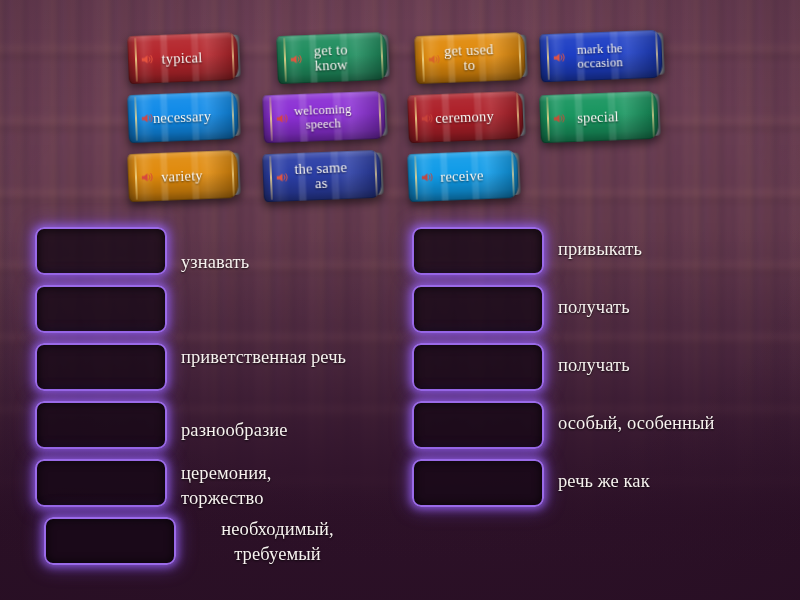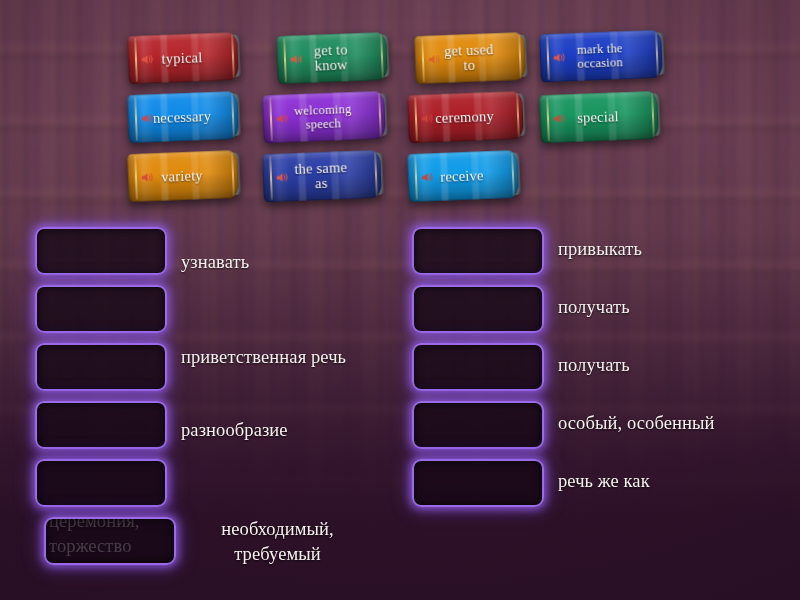--- a/index.html
+++ b/index.html
@@ -342,21 +342,21 @@
       <div class="slot"></div>
     </div>
     <div class="ans-row" style="left:35px; top:343px;text-align:right;">
       <div class="slot"></div>
       <div class="ans-text tight" style="max-width:175px;">приветственная речь</div>
     </div>
     <div class="ans-row" style="left:35px; top:401px;align-items:center;">
       <div class="slot"></div>
       <div class="ans-text">разнообразие</div>
     </div>
-    <div class="ans-row" style="left:35px; top:459px;flex-direction:column;">
+    <div class="ans-row" style="left:35px; top:459px;">
       <div class="slot"></div>
       <div class="ans-text tight" style="max-width:160px;">церемония, торжество</div>
     </div>
     <div class="ans-row" style="left:44px; top:517px;text-align:center;">
       <div class="slot"></div>
       <div class="ans-text tight" style="max-width:175px; padding-top:0;">необходимый, требуемый</div>
     </div>
 
     <div class="ans-row" style="left:412px; top:227px;">
       <div class="slot"></div>

